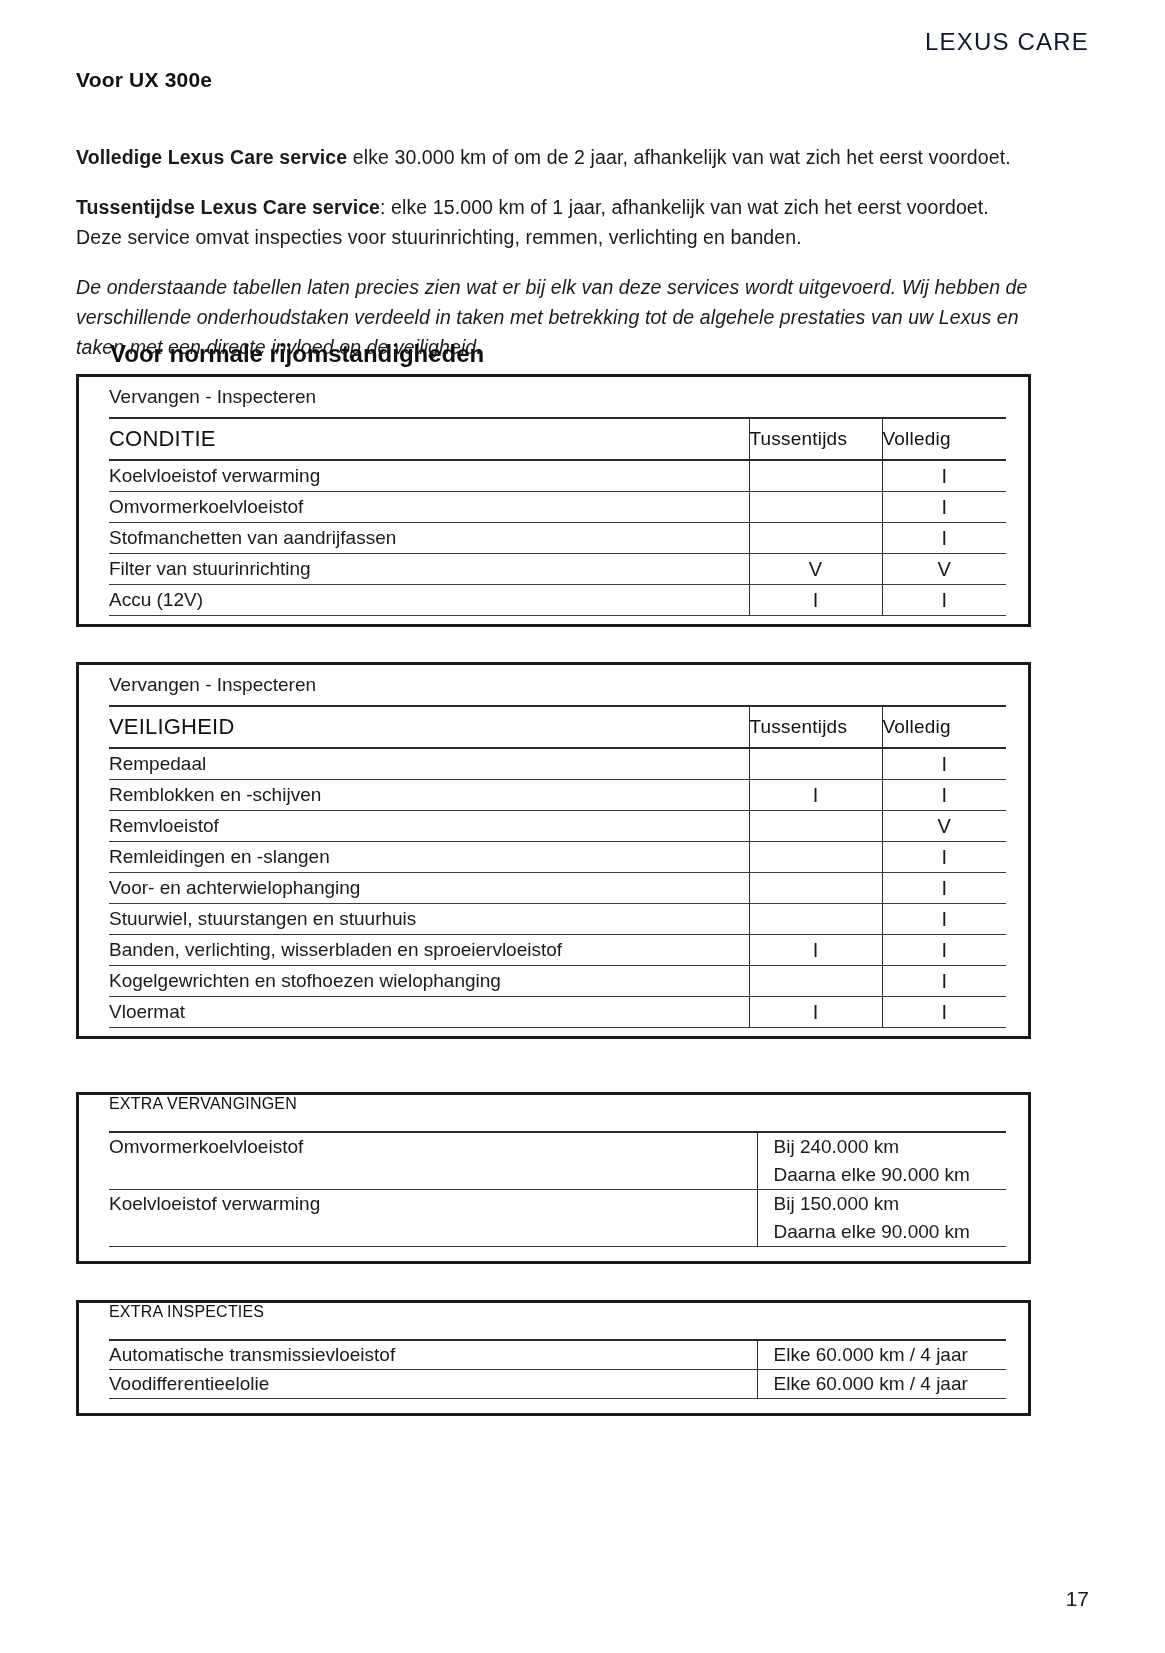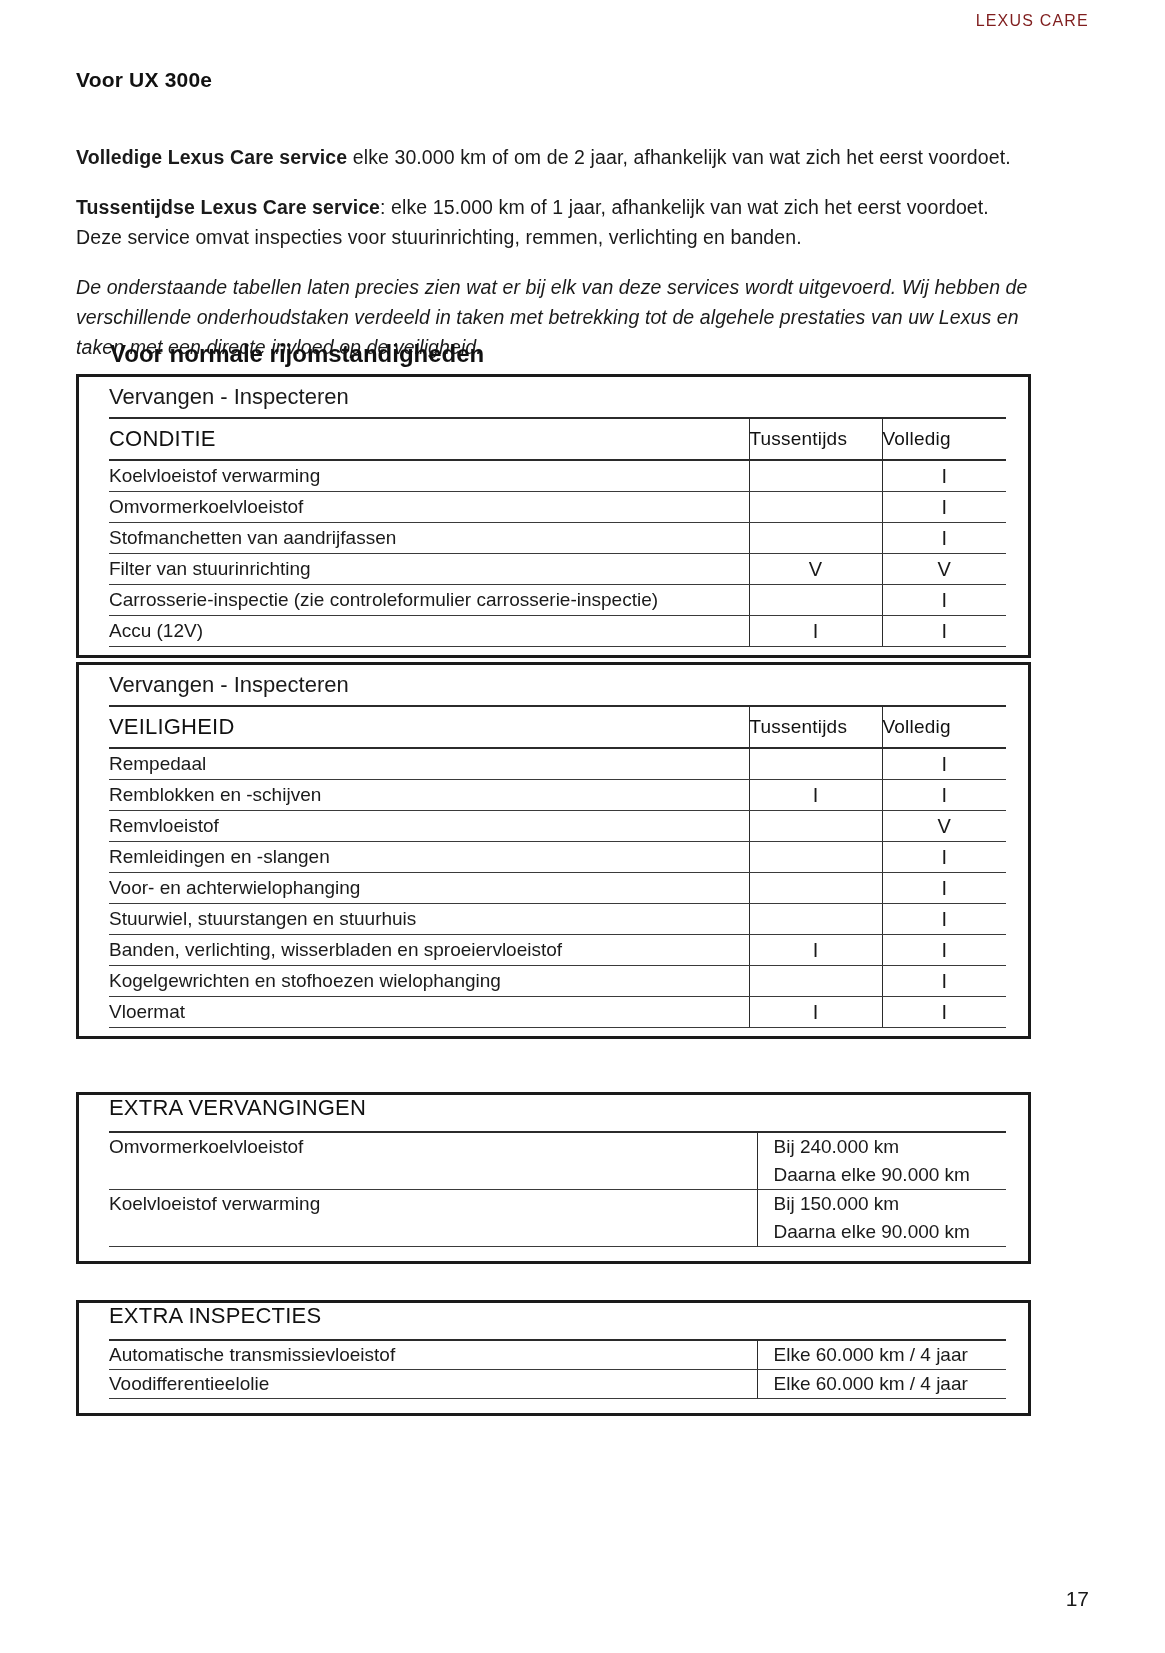--- a/index.html
+++ b/index.html
@@ -19,25 +19,25 @@
     position: relative;
     width: 1165px;
     height: 1653px;
     box-sizing: border-box;
     padding: 0 76px;
   }
 
   
   .doc-header {
     position: absolute;
-    top: 12px;
+    top: 28px;
     right: 76px;
-    font-size: 16px;
+    font-size: 24px;
     letter-spacing: 1.2px;
-    color: #7f1d1d;
+    color: #0f172a;
     font-weight: 400;
     white-space: nowrap;
   }
 
   .page-title {
     position: absolute;
     top: 68px;
     left: 76px;
     font-size: 21px;
     font-weight: 600;
@@ -91,21 +91,21 @@
     font-size: 19px;
   }
   table.grid td, table.grid th {
     padding: 0;
     font-weight: 400;
     text-align: left;
     vertical-align: middle;
   }
   .cap-row td {
     height: 40px;
-    font-size: 22px;
+    font-size: 19px;
     padding-top: 8px;
     border-bottom: 2px solid #2b2b2b;
     color: #1a1a1a;
   }
   .hdr-row td {
     height: 40px;
     font-size: 22px;
     border-bottom: 2px solid #2b2b2b;
     color: #111;
     letter-spacing: 0.2px;
@@ -136,21 +136,21 @@
     font-size: 19px;
   }
   table.extra td {
     padding: 0;
     vertical-align: top;
     text-align: left;
     font-weight: 400;
   }
   .extra-title td {
     height: 36px;
-    font-size: 22px;
+    font-size: 16px;
     color: #111;
     border-bottom: 2px solid #2b2b2b;
     padding-top: 6px;
     letter-spacing: 0.2px;
   }
   .extra-row td {
     border-bottom: 1.5px solid #3a3a3a;
     padding: 3px 0 5px 0;
     line-height: 28px;
   }
@@ -217,25 +217,20 @@
             <td>Stofmanchetten van aandrijfassen</td>
             <td class="mark"></td>
             <td class="mark">I</td>
           </tr>
           <tr class="data-row">
             <td>Filter van stuurinrichting</td>
             <td class="mark">V</td>
             <td class="mark">V</td>
           </tr>
           <tr class="data-row">
-            <td>Carrosserie-inspectie (zie controleformulier carrosserie-inspectie)</td>
-            <td class="mark"></td>
-            <td class="mark">I</td>
-          </tr>
-          <tr class="data-row">
             <td>Accu (12V)</td>
             <td class="mark">I</td>
             <td class="mark">I</td>
           </tr>
         </tbody>
       </table>
     </div>
   </div>
 
   <div class="tbl-block" style="top:662px;">

